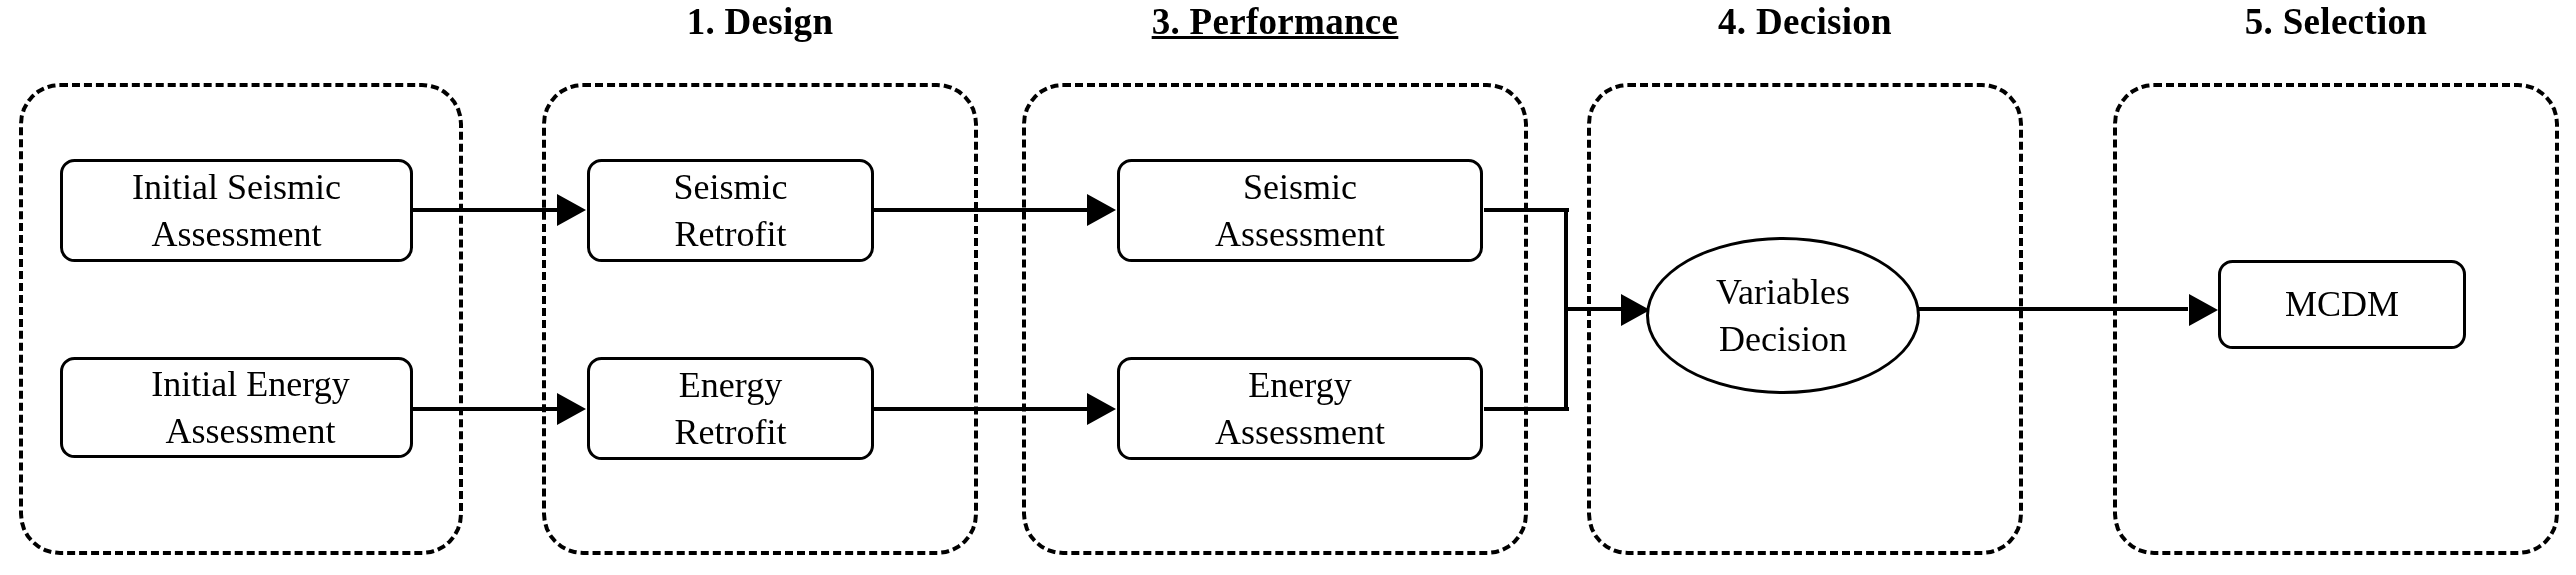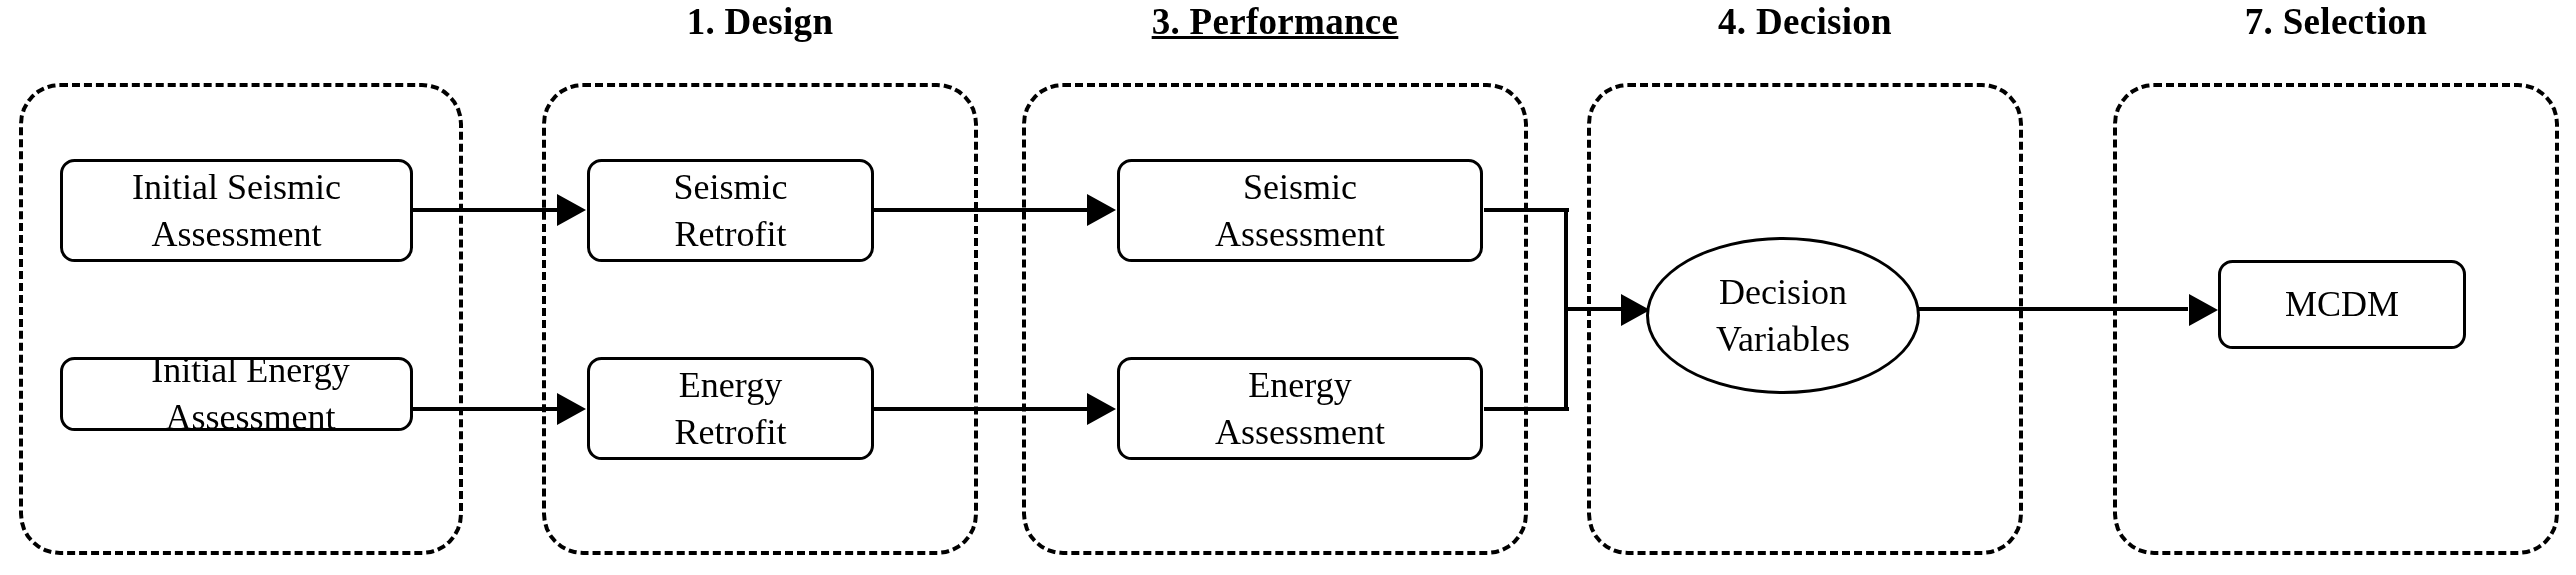--- a/index.html
+++ b/index.html
@@ -91,21 +91,21 @@
   }
 </style>
 </head>
 <body>
 
 <div id="stage">
 
   <div class="heading" style="left:542px; width:436px;">1. Design</div>
   <div class="heading" style="left:1022px;width:506px;text-decoration:underline;">3. Performance</div>
   <div class="heading" style="left:1587px;width:436px;">4. Decision</div>
-  <div class="heading" style="left:2113px;width:446px;">7. Selection</div>
+  <div class="heading" style="left:2113px;width:446px;">5. Selection</div>
 
   <div class="phase-box" style="left:18.5px;  width:444px;"></div>
   <div class="phase-box" style="left:542px; width:436px;"></div>
   <div class="phase-box" style="left:1022px;width:506px;"></div>
   <div class="phase-box" style="left:1587px;width:436px;"></div>
   <div class="phase-box" style="left:2113px;width:446px;"></div>
 
   <div class="conn">
     <div class="hline" style="left:413px; top:208px; width:144px;"></div>
     <div class="arrowhead" style="left:557px; top:194px;"></div>
@@ -137,21 +137,21 @@
   <div class="conn">
     <div class="hline" style="left:1917px; top:307px; width:271px;"></div>
     <div class="arrowhead" style="left:2189px; top:294px;"></div>
   </div>
 
   <div class="node" style="left:60px; top:159px; width:353px; height:103px;">
     <span class="ln">Initial Seismic</span>
     <span class="ln">Assessment</span>
   </div>
 
-  <div class="node" style="left:60px; top:357px; width:353px; height:74px;padding-left:28px;">
+  <div class="node" style="left:60px; top:357px; width:353px; height:101px;padding-left:28px;">
     <span class="ln">Initial Energy</span>
     <span class="ln">Assessment</span>
   </div>
 
   <div class="node" style="left:587px; top:159px; width:287px; height:103px;">
     <span class="ln">Seismic</span>
     <span class="ln">Retrofit</span>
   </div>
 
   <div class="node" style="left:587px; top:357px; width:287px; height:103px;">
@@ -163,22 +163,22 @@
     <span class="ln">Seismic</span>
     <span class="ln">Assessment</span>
   </div>
 
   <div class="node" style="left:1117px; top:357px; width:366px; height:103px;">
     <span class="ln">Energy</span>
     <span class="ln">Assessment</span>
   </div>
 
   <div class="ellipse-node" style="left:1646px; top:237px; width:274px; height:157px;">
+    <span class="ln">Variables</span>
     <span class="ln">Decision</span>
-    <span class="ln">Variables</span>
   </div>
 
   <div class="node" style="left:2218px; top:260px; width:248px; height:89px;">
     <span class="ln">MCDM</span>
   </div>
 
 </div>
 
 
 </body></html>

